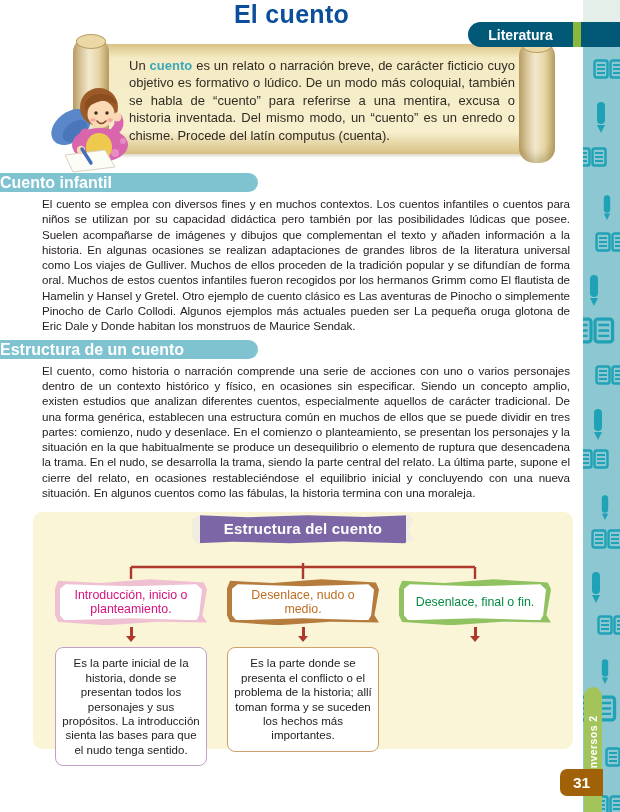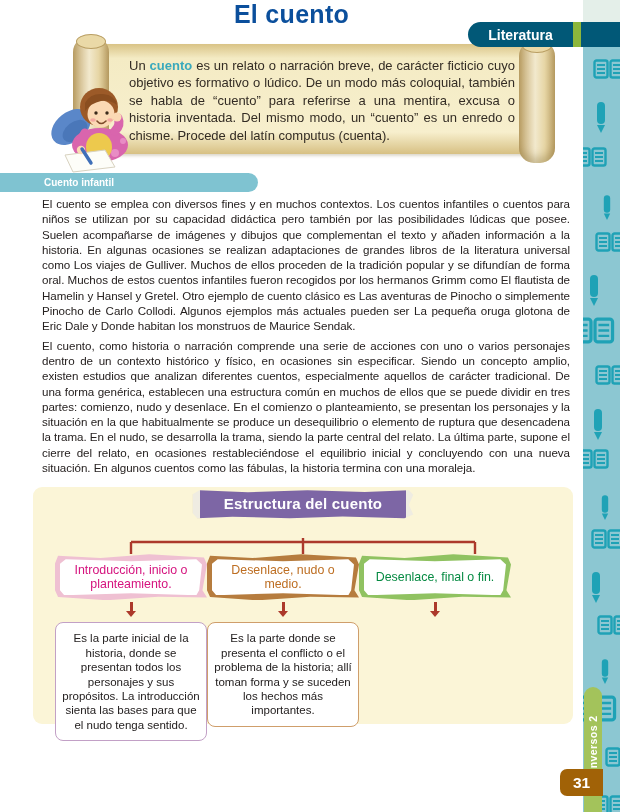--- a/index.html
+++ b/index.html
@@ -42,37 +42,37 @@
   .roll.right { right:0; top:4px; }
   .roll::before { content:""; position:absolute; left:3px; right:3px; top:-3px; height:13px;
     border-radius:50%; background:#ead9a7; border:1px solid #b89d62; }
   .scroll-text { position:absolute; left:56px; right:40px; top:20px;
     font-size:13px; line-height:17.4px; text-align:justify; color:#332c24; font-weight:500; }
   .hl { color:#3aa9bc; font-weight:bold; }
   .girl { position:absolute; left:-28px; top:32px; width:110px; height:104px; z-index:3; }
 
   
   .section-bar { width:258px; height:19px; background:#7fc3d1; border-radius:0 10px 10px 0;
-    color:#fff; font-weight:bold; font-size:10px; line-height:19px; padding-left:44px; }
+    color:#fff; font-weight:bold; font-size:16px; line-height:19px; }
   .bar-1 { margin-top:10px; }
   .bar-2 { margin-top:6px; }
   .body-text { margin:4px 17px 0 42px; width:528px; text-align:justify;
     font-size:11.6px; line-height:15.3px; letter-spacing:-.05px; color:#262120; }
 
   
   .diagram { position:relative; width:540px; height:237px; margin:12px 0 0 33px;
     background:#fbf5d7; border-radius:9px; padding:3px 22px 0 22px; }
   .d-title-row { text-align:center; height:48px; }
   .d-title-outer { display:inline-block; background:#efece2; padding:5px 7px;
     filter:drop-shadow(0 0 1px #a49bc0);
     clip-path:polygon(0% 14%,3% 0%,25% 7%,52% 0%,78% 6%,98% 0%,100% 16%,98% 52%,100% 86%,96% 100%,68% 93%,44% 100%,18% 94%,2% 100%,0% 82%); }
   .d-title { background:#7d66a5; color:#fff; font-weight:bold; font-size:15px;
     padding:8px 24px; letter-spacing:.2px; }
   .d-connectors { display:block; width:100%; height:16px; }
-  .d-cols { display:flex; }
+  .d-cols { display:flex; gap:20px; }
   .d-col { width:152px; display:flex; flex-direction:column; }
   .lbl { padding:5px; min-height:46px; background:var(--bc);
     clip-path:polygon(0 20%,2% 3%,30% 8%,62% 0,98% 7%,100% 22%,97% 78%,100% 94%,68% 92%,34% 100%,2% 93%,0 78%); }
   .lbl-in { background:#fff; width:100%; height:100%; min-height:36px;
     display:flex; align-items:center; justify-content:center; text-align:center;
     padding:3px 6px; font-size:12.4px; line-height:1.18; color:var(--tc);
     clip-path:polygon(0 12%,4% 0,50% 5%,96% 0,100% 14%,98% 86%,96% 100%,50% 94%,3% 100%,0 86%); }
   .col-1 { --bc:#efc0d2; --tc:#d5137e; --db:#c2a0c6; }
   .col-2 { --bc:#b67c3e; --tc:#bd6e22; --db:#cf9e6b; }
   .col-3 { --bc:#90c261; --tc:#068a42; --db:#c6c8b6; }
@@ -269,20 +269,21 @@
         <path d="M40 64 Q35 72 35 79" stroke="#d965ad" stroke-width="9" fill="none" stroke-linecap="round"></path>
         <polygon points="20,86 60,81 70,98 28,103" fill="#fdfdf8" stroke="#d8d2c0" stroke-width="1"></polygon>
         <circle cx="36" cy="81" r="4.2" fill="#fbd9b4"></circle>
         <path d="M37 80 L46 94" stroke="#3f6fb8" stroke-width="3.4" stroke-linecap="round"></path>
       </svg>
     </div>
 
     <div class="section-bar bar-1">Cuento infantil</div>
     <p class="body-text">El cuento se emplea con diversos fines y en muchos contextos. Los cuentos infantiles o cuentos para niños se utilizan por su capacidad didáctica pero también por las posibilidades lúdicas que posee. Suelen acompañarse de imágenes y dibujos que complementan el texto y añaden información a la historia. En algunas ocasiones se realizan adaptaciones de grandes libros de la literatura universal como Los viajes de Gulliver. Muchos de ellos proceden de la tradición popular y se difundían de forma oral. Muchos de estos cuentos infantiles fueron recogidos por los hermanos Grimm como El flautista de Hamelin y Hansel y Gretel. Otro ejemplo de cuento clásico es Las aventuras de Pinocho o simplemente Pinocho de Carlo Collodi. Algunos ejemplos más actuales pueden ser La pequeña oruga glotona de Eric Dale y Donde habitan los monstruos de Maurice Sendak.</p>
 
+    <div class="section-bar bar-2">Estructura de un cuento</div>
     <p class="body-text">El cuento, como historia o narración comprende una serie de acciones con uno o varios personajes dentro de un contexto histórico y físico, en ocasiones sin especificar. Siendo un concepto amplio, existen estudios que analizan diferentes cuentos, especialmente aquellos de carácter tradicional. De una forma genérica, establecen una estructura común en muchos de ellos que se puede dividir en tres partes: comienzo, nudo y desenlace. En el comienzo o planteamiento, se presentan los personajes y la situación en la que habitualmente se produce un desequilibrio o elemento de ruptura que desencadena la trama. En el nudo, se desarrolla la trama, siendo la parte central del relato. La última parte, supone el cierre del relato, en ocasiones restableciéndose el equilibrio inicial y concluyendo con una nueva situación. En algunos cuentos como las fábulas, la historia termina con una moraleja.</p>
 
     <div class="diagram">
       <div class="d-title-row">
         <span class="d-title-outer">
           <span class="d-title">Estructura del cuento</span>
         </span>
       </div>
       <svg class="d-connectors" viewBox="0 0 496 16" preserveAspectRatio="none">
         <path d="M248 0 V4 M76 4 H420 M76 4 V16 M248 4 V16 M420 4 V16" stroke="#ac392b" stroke-width="2.4" fill="none"></path>

